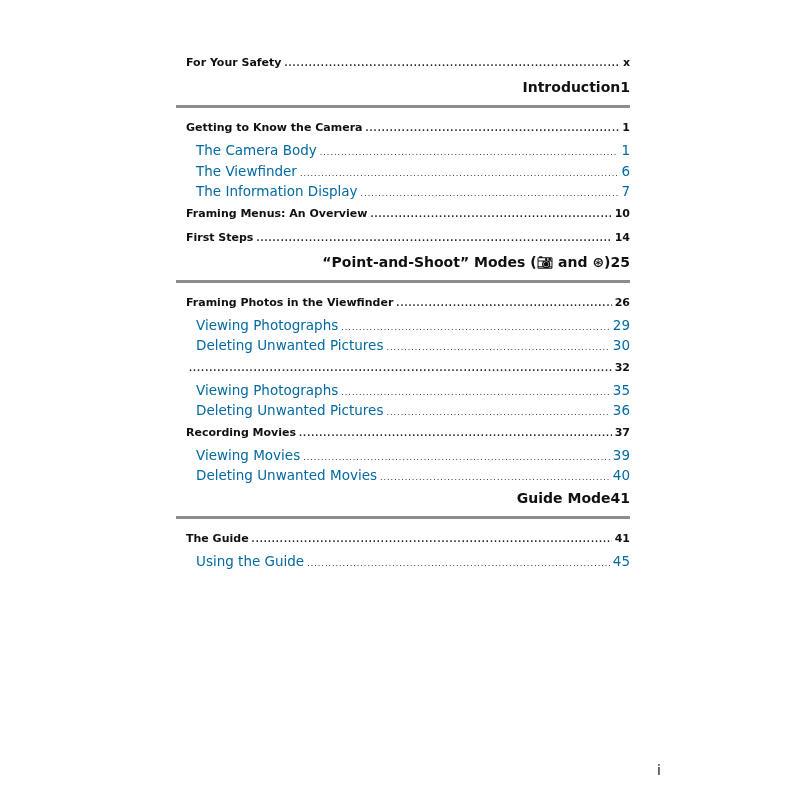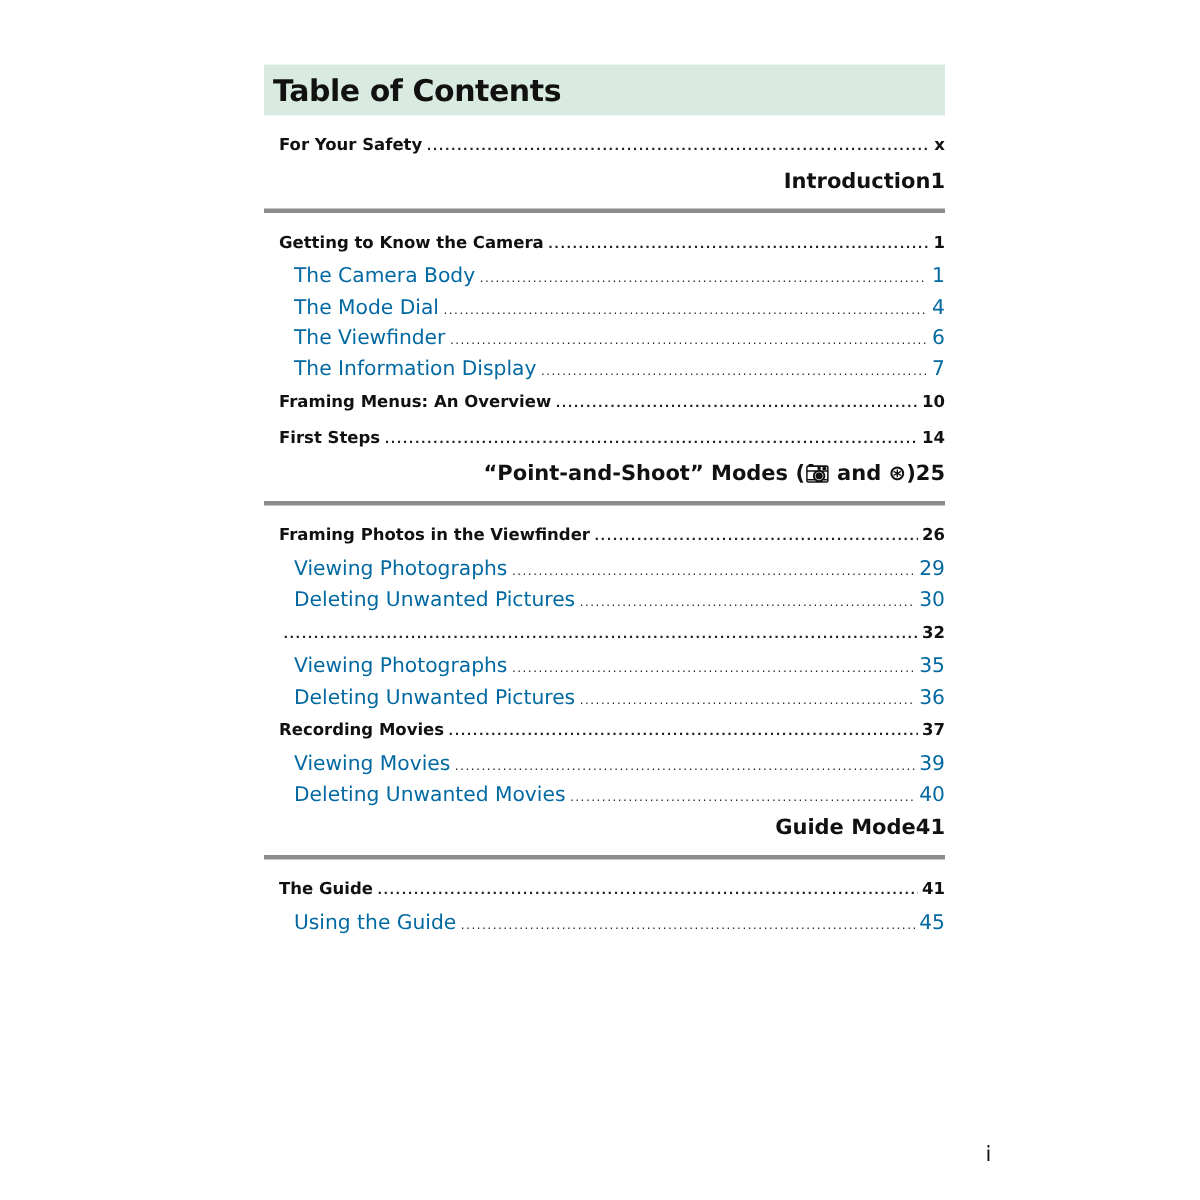--- a/index.html
+++ b/index.html
@@ -16,23 +16,20 @@
   .l2 { font-size:13.5px; padding-left:20px; height:20.5px; line-height:20.5px; color:#0369a1; }
   .chapter { display:flex; justify-content:flex-end; font-weight:bold; font-size:14px; height:24px; line-height:24px; }
   .rule { height:3px; background:#8c8c8c; margin:6px 0 8px 0; }
   .page-num { position:absolute; left:657px; top:762px; font-size:14px; }
   .gap-top { height:8px; }
 </style>
 </head>
 <body>
 
 <div class="page">
-  <div class="title-band">
-    <span>Table of Contents</span>
-  </div>
   <div class="gap-top"></div>
 
   <div class="row l1">
     <span class="label">For Your Safety</span>
       <span class="dots"></span>
       <span class="num">x</span>
   </div>
 
   <div class="chapter">
     <span>Introduction</span>
@@ -41,25 +38,20 @@
   <div class="rule"></div>
   <div class="row l1">
       <span class="label">Getting to Know the Camera</span>
       <span class="dots"></span>
       <span class="num">1</span>
     </div>
   <div class="row l2">
       <span class="label">The Camera Body</span>
       <span class="dots"></span>
       <span class="num">1</span>
-    </div>
-  <div class="row l2">
-      <span class="label">The Mode Dial</span>
-      <span class="dots"></span>
-      <span class="num">4</span>
     </div>
   <div class="row l2">
       <span class="label">The Viewfinder</span>
       <span class="dots"></span>
       <span class="num">6</span>
     </div>
   <div class="row l2">
       <span class="label">The Information Display</span>
       <span class="dots"></span>
       <span class="num">7</span>

